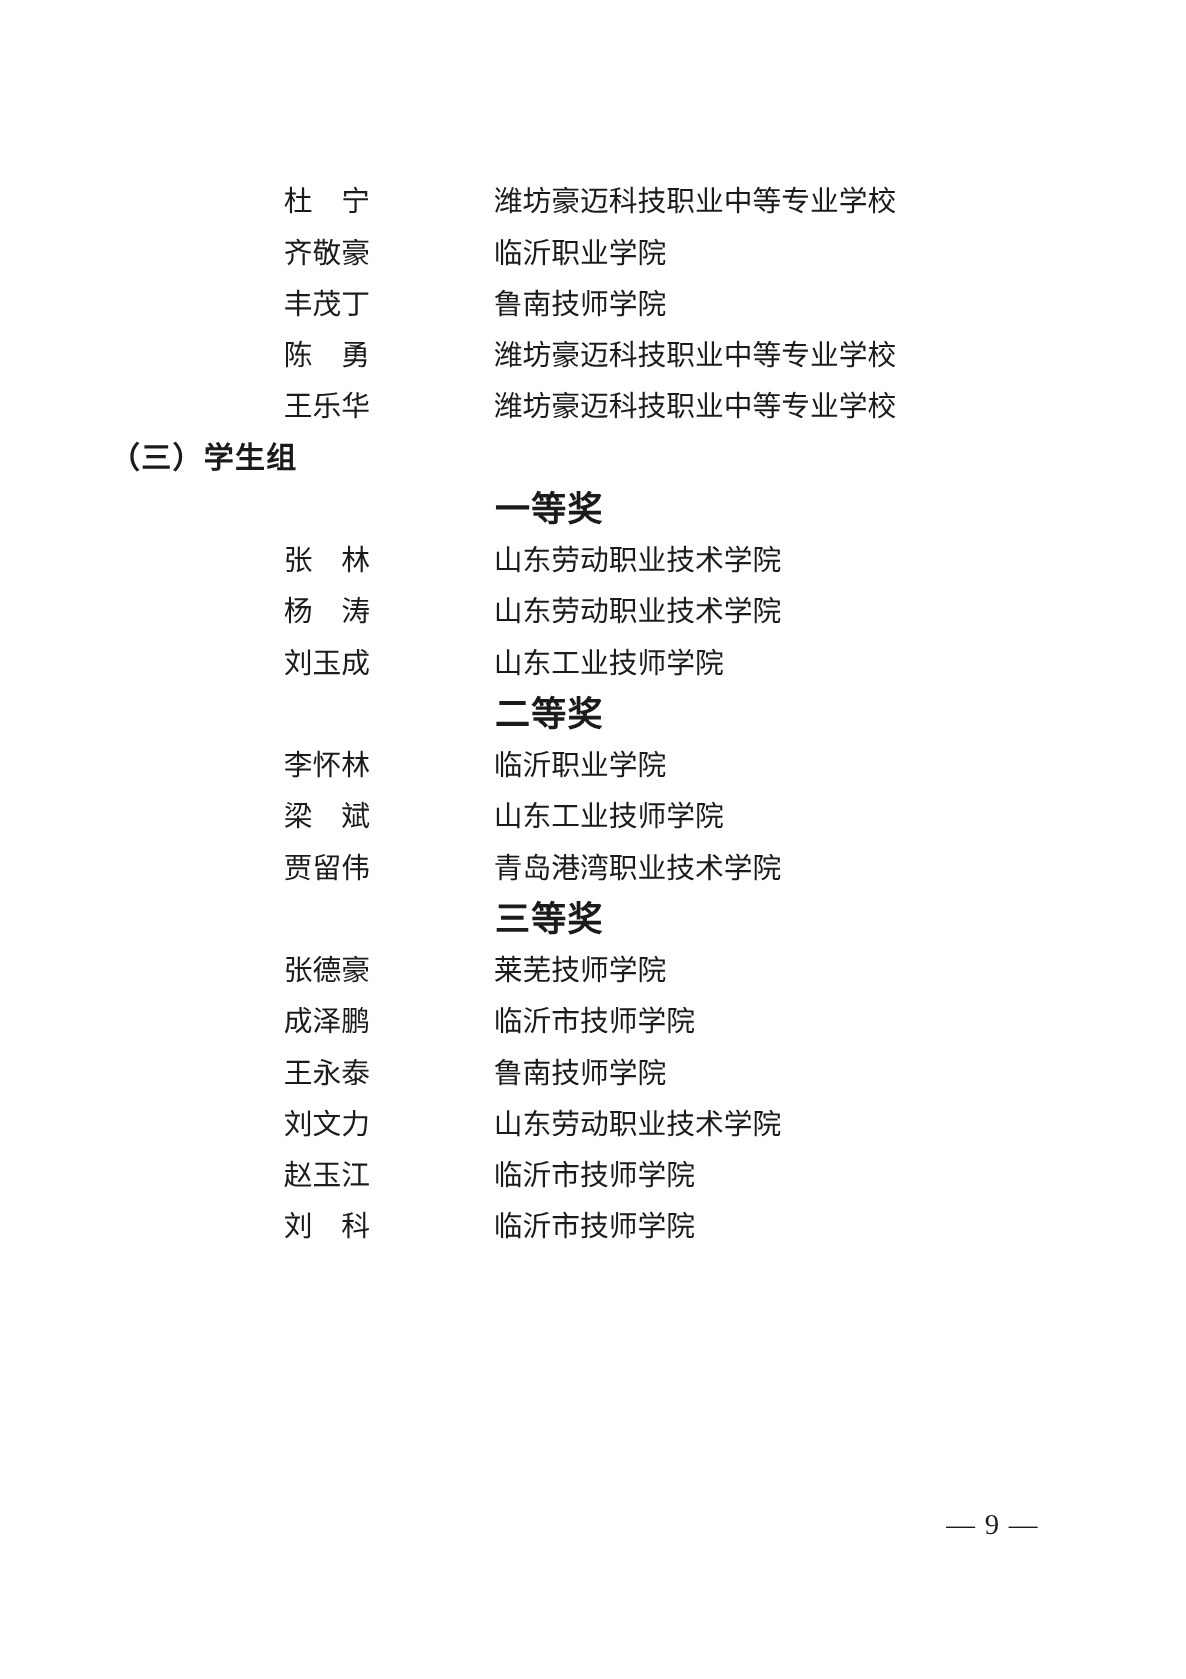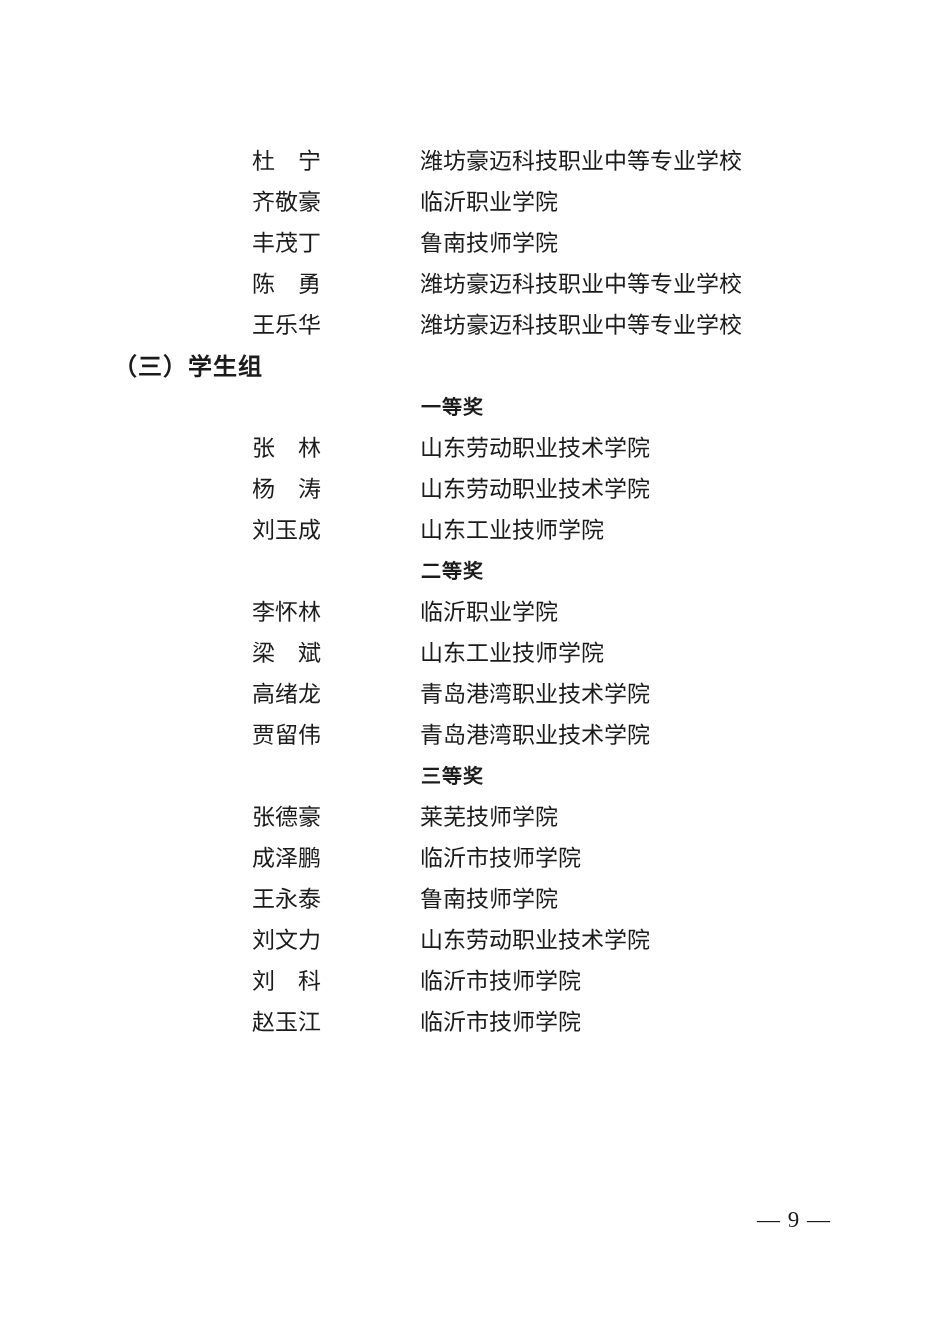--- a/index.html
+++ b/index.html
@@ -20,21 +20,20 @@
     position: absolute;
     top: 141px;
     left: 0;
     right: 0;
   }
   .row {
     height: 41px;
     line-height: 41px;
     font-size: 23px;
     white-space: pre;
-    padding-left: 25px;
   }
   .entry-row .name {
     display: inline-block;
     margin-left: 227px;
     width: 168px;
     vertical-align: top;
   }
   .entry-row .school {
     display: inline-block;
     vertical-align: top;
@@ -42,21 +41,21 @@
   .section-row {
     margin-left: 88px;
     font-weight: 700;
     font-size: 24px;
     font-family: "Liberation Sans", "DejaVu Sans", sans-serif;
     letter-spacing: 1px;
   }
   .award-row {
     margin-left: 396px;
     font-weight: 700;
-    font-size: 20px;
+    font-size: 28px;
     font-family: "Liberation Sans", "DejaVu Sans", sans-serif;
     letter-spacing: 1px;
   }
   .page-number {
     position: absolute;
     top: 1206px;
     right: 118px;
     font-size: 23px;
     line-height: 28px;
     letter-spacing: 1px;
@@ -74,24 +73,23 @@
       <div class="row entry-row"><span class="name">陈　勇</span><span class="school">潍坊豪迈科技职业中等专业学校</span></div>
       <div class="row entry-row"><span class="name">王乐华</span><span class="school">潍坊豪迈科技职业中等专业学校</span></div>
       <div class="row section-row">（三）学生组</div>
       <div class="row award-row">一等奖</div>
       <div class="row entry-row"><span class="name">张　林</span><span class="school">山东劳动职业技术学院</span></div>
       <div class="row entry-row"><span class="name">杨　涛</span><span class="school">山东劳动职业技术学院</span></div>
       <div class="row entry-row"><span class="name">刘玉成</span><span class="school">山东工业技师学院</span></div>
       <div class="row award-row">二等奖</div>
       <div class="row entry-row"><span class="name">李怀林</span><span class="school">临沂职业学院</span></div>
       <div class="row entry-row"><span class="name">梁　斌</span><span class="school">山东工业技师学院</span></div>
-      <div class="row entry-row"><span class="name">高绪龙</span><span class="school">青岛港湾职业技术学院</span></div>
       <div class="row entry-row"><span class="name">贾留伟</span><span class="school">青岛港湾职业技术学院</span></div>
       <div class="row award-row">三等奖</div>
       <div class="row entry-row"><span class="name">张德豪</span><span class="school">莱芜技师学院</span></div>
       <div class="row entry-row"><span class="name">成泽鹏</span><span class="school">临沂市技师学院</span></div>
       <div class="row entry-row"><span class="name">王永泰</span><span class="school">鲁南技师学院</span></div>
       <div class="row entry-row"><span class="name">刘文力</span><span class="school">山东劳动职业技术学院</span></div>
+      <div class="row entry-row"><span class="name">赵玉江</span><span class="school">临沂市技师学院</span></div>
       <div class="row entry-row"><span class="name">刘　科</span><span class="school">临沂市技师学院</span></div>
-      <div class="row entry-row"><span class="name">赵玉江</span><span class="school">临沂市技师学院</span></div>
     </div>
   <div class="page-number">— 9 —</div>
 </div>
 
 </body></html>

